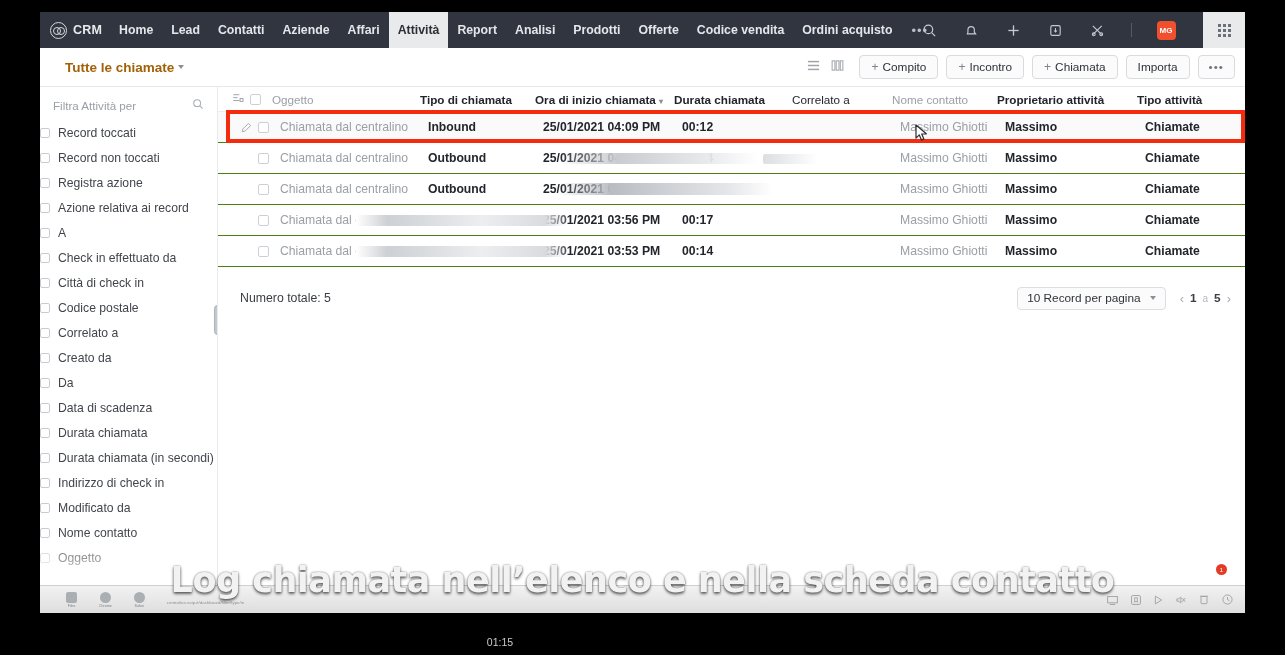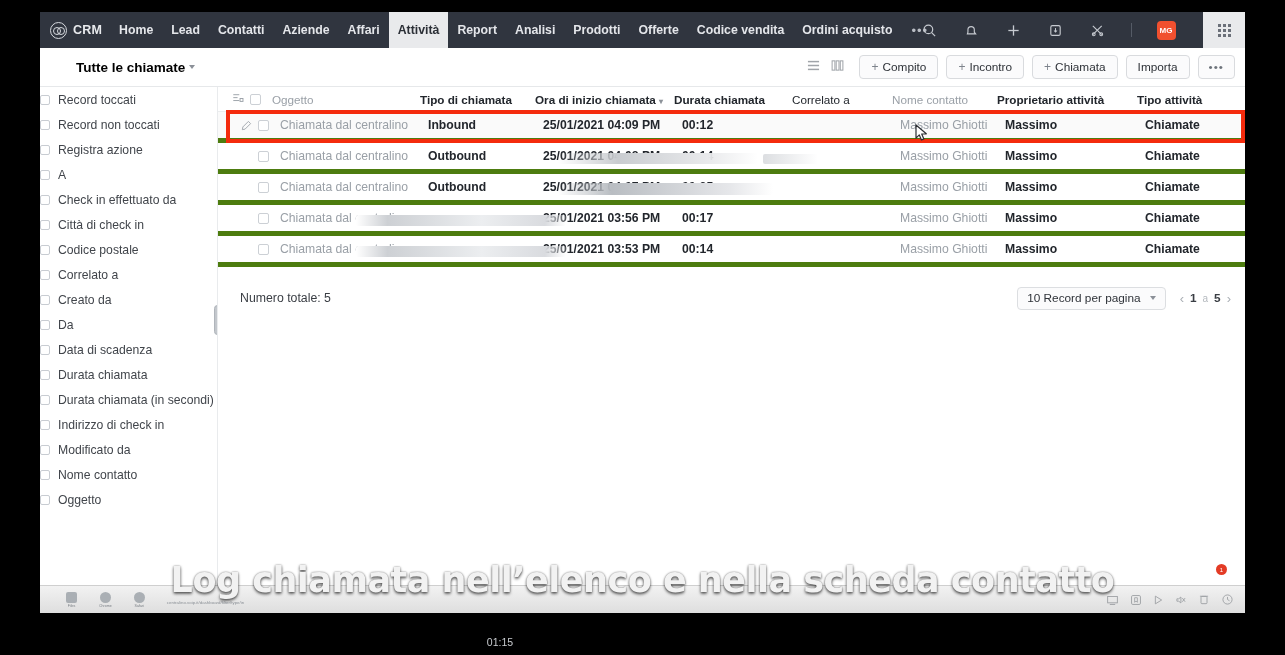--- a/index.html
+++ b/index.html
@@ -65,21 +65,21 @@
   }
   .griddots { display: grid; grid-template-columns: repeat(3, 3px); gap: 2px; }
   .griddots i { width: 3px; height: 3px; background: #6b7079; display: block; }
 
   
   .toolbar {
     height: 39px; background: #fff; border-bottom: 1px solid #e6e8ea;
     display: flex; align-items: center; position: relative;
   }
   .viewname {
-    margin-left: 36px; font-size: 13.5px; color: #000000; font-weight: bold;
+    margin-left: 25px; font-size: 13.5px; color: #a16207; font-weight: bold;
     display: flex; align-items: center; gap: 4px; cursor: pointer;
   }
   .caret { width: 0; height: 0; border-left: 3.5px solid transparent;
            border-right: 3.5px solid transparent; border-top: 4px solid #8b9098; }
   .tb-right { position: absolute; right: 10px; display: flex; align-items: center; gap: 8px; }
   .viewtoggle { display: flex; align-items: center; gap: 11px; margin-right: 7px; }
   .vt-icon { cursor: pointer; opacity: .65; }
   .btn {
     height: 24px; border: 1px solid #d9dbde; border-radius: 4px;
     background: #fbfbfc; font-size: 11.8px; color: #2e3238;
@@ -125,21 +125,21 @@
 
   
   .main { flex: 1; position: relative; background: #fff; }
   .list-head {
     display: flex; align-items: center; height: 25px;
     border-bottom: 1px solid #ebedee; padding-left: 8px;
   }
   .lh-cell { font-size: 11.7px; color: #7d838b; white-space: nowrap; }
   .row {
     display: flex; align-items: center; height: 31px;
-    border-bottom: 5px solid #4d7c0f; padding-left: 16px; position: relative;
+    border-bottom: 1px solid #4d7c0f; padding-left: 16px; position: relative;
   }
   .row.sel { background: #fafafa; }
   .cell { font-size: 12.2px; white-space: nowrap; overflow: hidden; }
   .c-icon { width: 24px; flex: none; display: flex; align-items: center; justify-content: center; }
   .c-cb   { width: 22px; flex: none; display: flex; align-items: center; }
   .c-sub  { width: 148px; color: #9aa0a7; }
   .c-type { width: 115px; color: #22262c; font-weight: bold; }
   .c-time { width: 139px; color: #22262c; font-weight: bold; }
   .c-dur  { width: 118px; color: #22262c; font-weight: bold; }
   .c-rel  { width: 100px; color: #22262c; }
@@ -338,32 +338,45 @@
         <div class="btn">
           <span>Importa</span>
         </div>
         <div class="btn dots">•••</div>
       </div>
     </div>
 
     <div class="body">
 
       <div class="sidebar">
+        <div class="sb-head">
+          <span class="sb-head-label">Filtra Attività per</span>
+          <span>
+            <svg width="12" height="12" viewBox="0 0 14 14">
+                <circle cx="6" cy="6" r="4" fill="none" stroke="#a9aeb5" stroke-width="1.2"></circle>
+                <line x1="9" y1="9" x2="12.4" y2="12.4" stroke="#a9aeb5" stroke-width="1.2"></line>
+              </svg>
+          </span>
+        </div>
         <div class="sb-list">
           <div class="sb-item">
               <span class="sb-cb"></span>
               <span class="sb-label">Record toccati</span>
             </div>
           <div class="sb-item">
               <span class="sb-cb"></span>
               <span class="sb-label">Record non toccati</span>
             </div>
           <div class="sb-item">
               <span class="sb-cb"></span>
               <span class="sb-label">Registra azione</span>
+            </div>
+          <div class="sb-item">
+              <span class="sb-cb"></span>
+              <span class="sb-label">Azione relativa ai record</span>
             </div>
           <div class="sb-item">
               <span class="sb-cb"></span>
               <span class="sb-label">A</span>
             </div>
           <div class="sb-item">
               <span class="sb-cb"></span>
               <span class="sb-label">Check in effettuato da</span>
             </div>
           <div class="sb-item">

